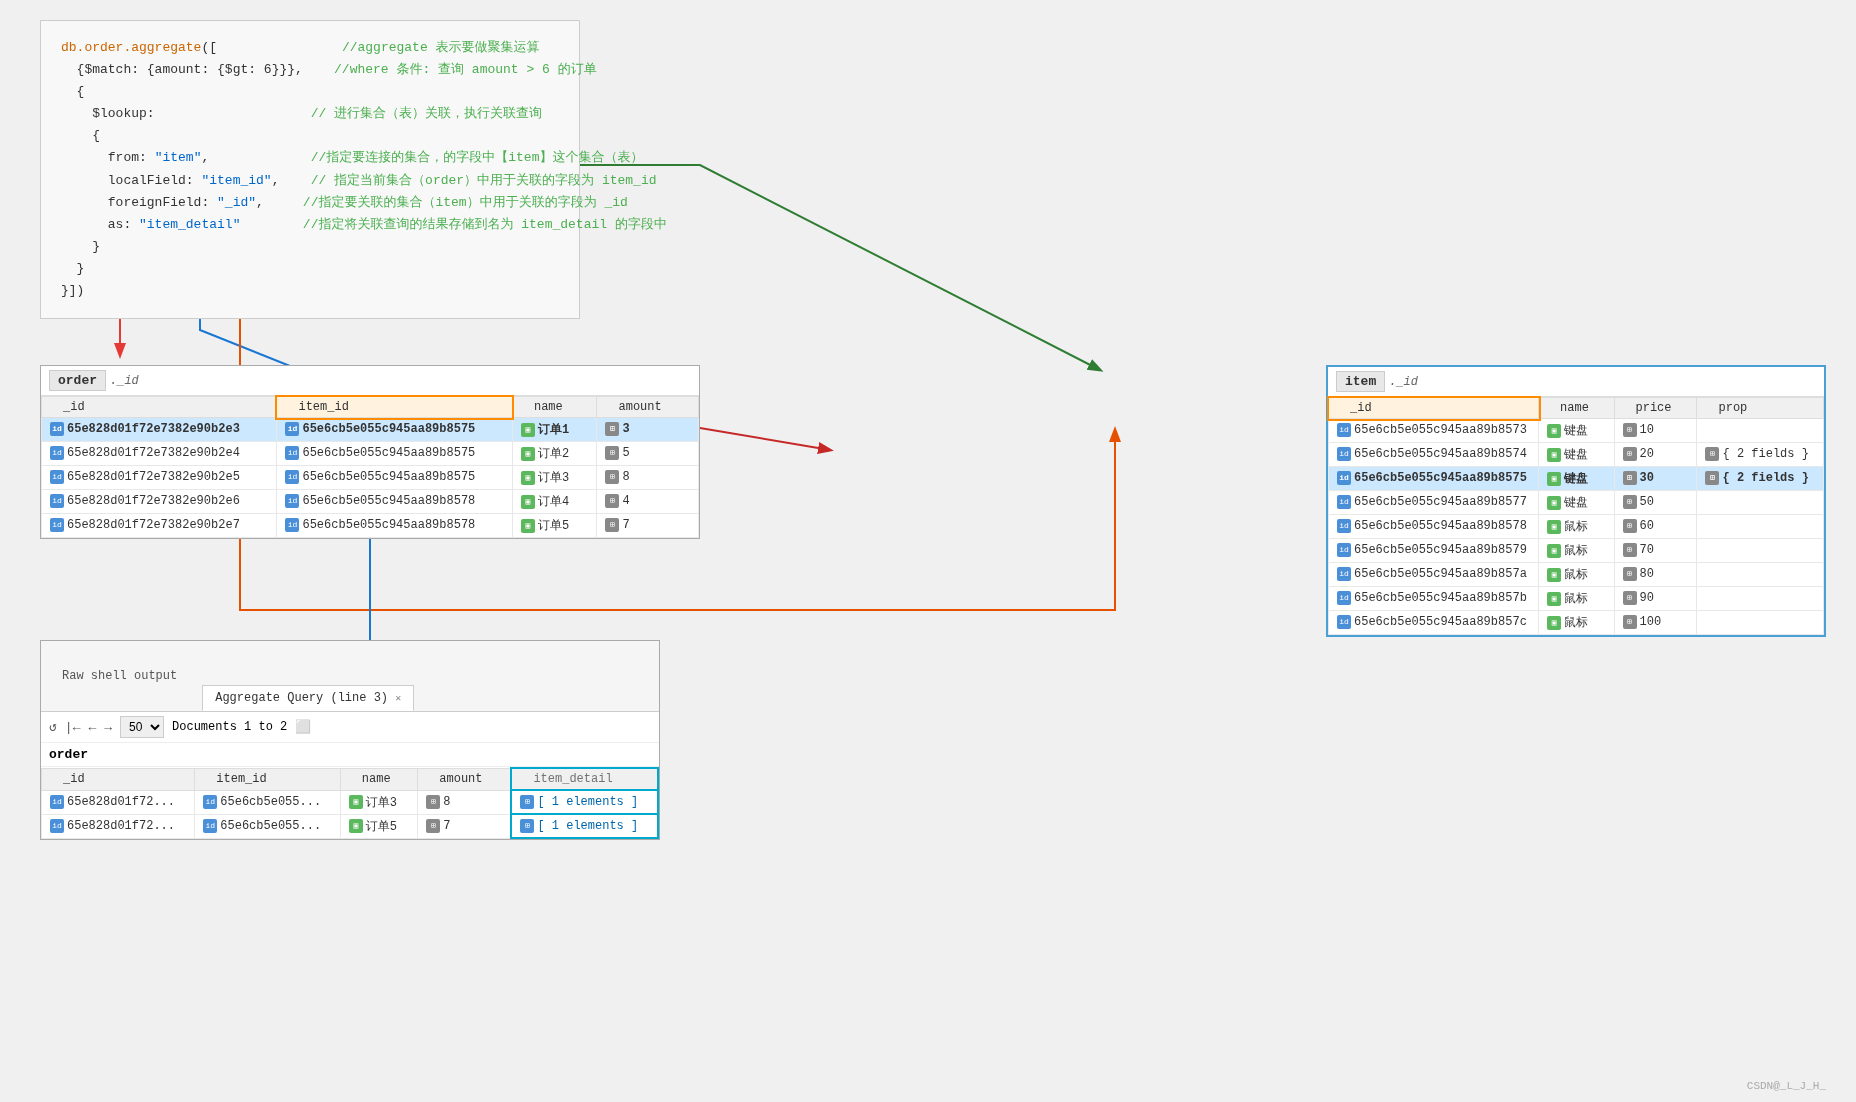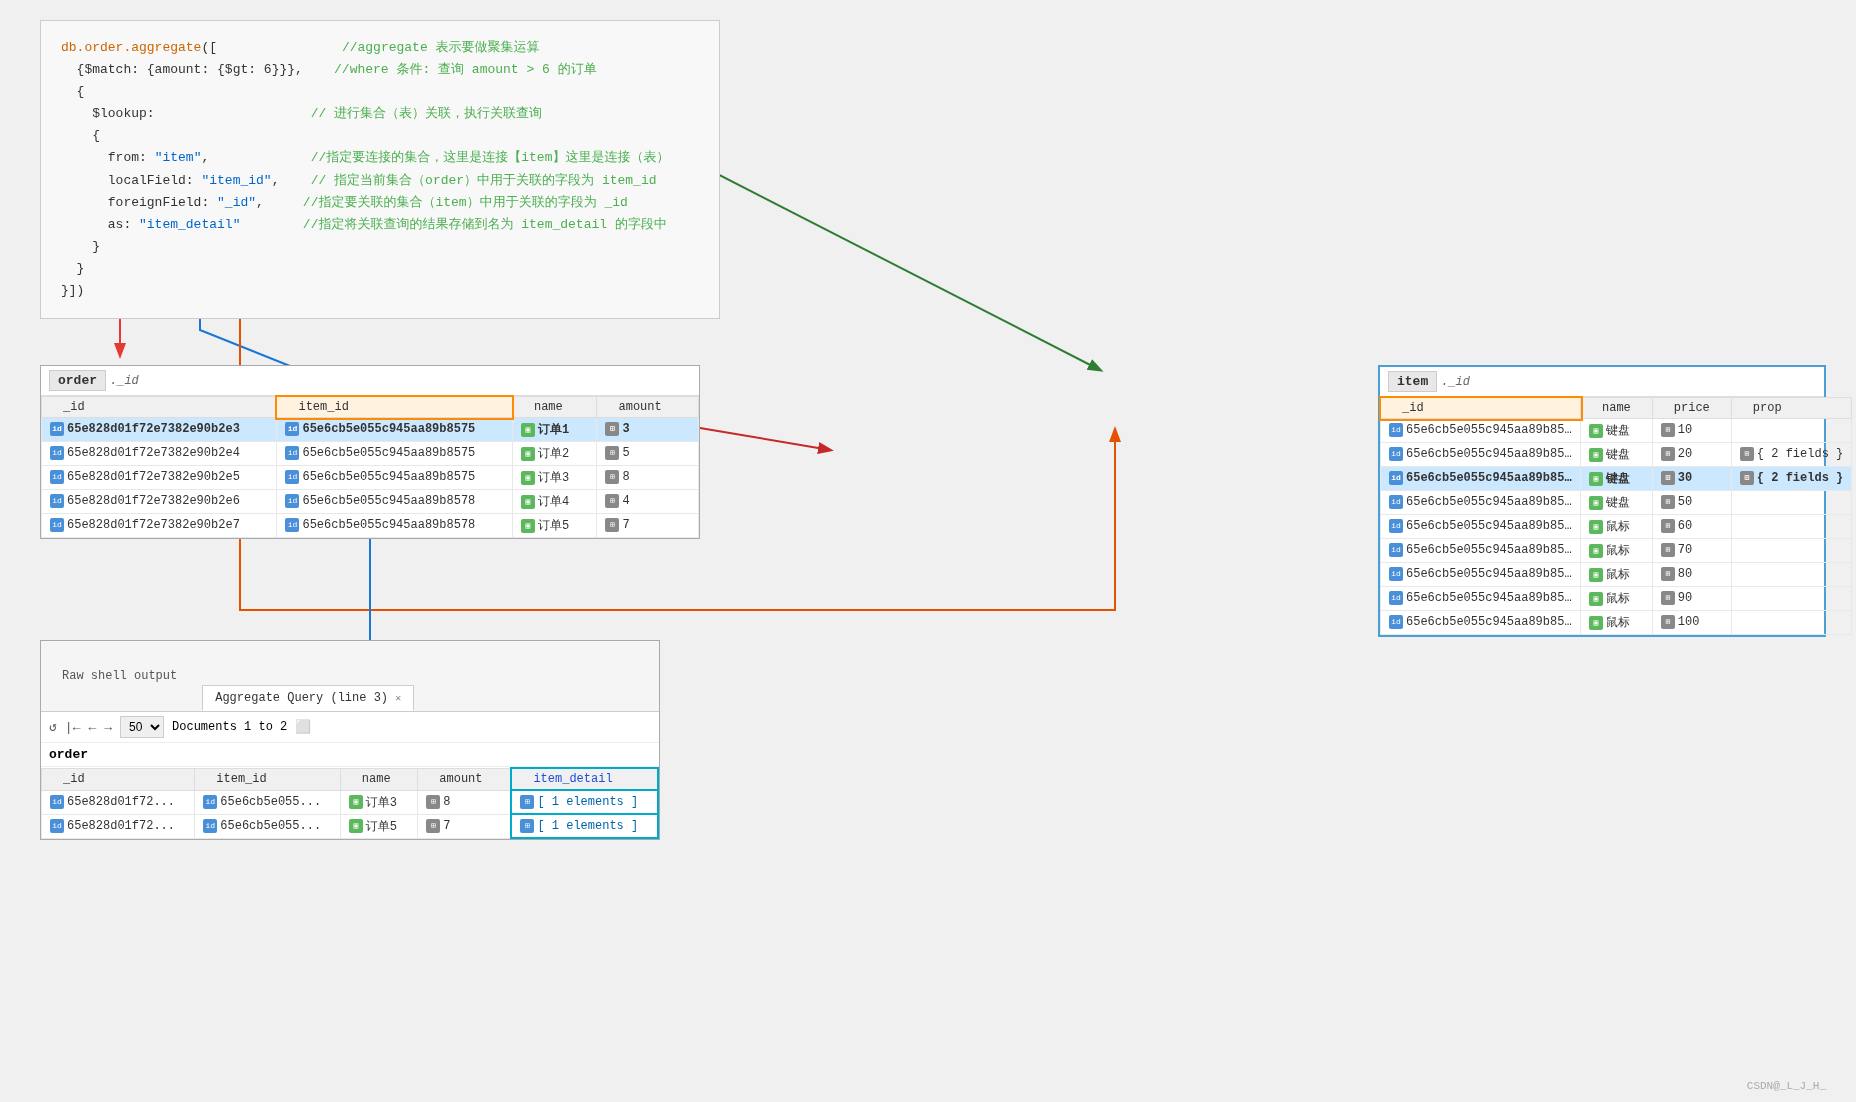--- a/index.html
+++ b/index.html
@@ -11,21 +11,21 @@
       min-height: 1102px;
       position: relative;
       overflow: hidden;
     }
 
     
     .code-block {
       position: absolute;
       top: 20px;
       left: 40px;
-      width: 680px;
+      width: 540px;
       background: #f8f8f8;
       border: 1px solid #ccc;
       padding: 16px 20px;
       font-size: 13px;
       line-height: 1.7;
       color: #333;
       z-index: 10;
     }
 
     .code-line { white-space: pre; }
@@ -118,21 +118,21 @@
 
     .cell-icon-gray {
       background: #888;
     }
 
     
     .item-table-container {
       position: absolute;
       top: 365px;
       right: 30px;
-      width: 448px;
+      width: 500px;
       background: white;
       border: 2px solid #4a9fd4;
       z-index: 10;
     }
 
     
     .query-result-container {
       position: absolute;
       top: 640px;
       left: 40px;
@@ -221,21 +221,21 @@
   </style>
 </head>
 <body>
 
 <div class="code-block">
   <div class="code-line"><span class="code-keyword">db.order.aggregate</span>([&nbsp;&nbsp;&nbsp;&nbsp;&nbsp;&nbsp;&nbsp;&nbsp;&nbsp;&nbsp;&nbsp;&nbsp;&nbsp;&nbsp;&nbsp;&nbsp;<span class="code-comment">//aggregate 表示要做聚集运算</span></div>
   <div class="code-line">&nbsp;&nbsp;{$match: {amount: {$gt: 6}}},&nbsp;&nbsp;&nbsp;&nbsp;<span class="code-comment">//where 条件: 查询 amount &gt; 6 的订单</span></div>
   <div class="code-line">&nbsp;&nbsp;{</div>
   <div class="code-line">&nbsp;&nbsp;&nbsp;&nbsp;$lookup:&nbsp;&nbsp;&nbsp;&nbsp;&nbsp;&nbsp;&nbsp;&nbsp;&nbsp;&nbsp;&nbsp;&nbsp;&nbsp;&nbsp;&nbsp;&nbsp;&nbsp;&nbsp;&nbsp;&nbsp;<span class="code-comment">// 进行集合（表）关联，执行关联查询</span></div>
   <div class="code-line">&nbsp;&nbsp;&nbsp;&nbsp;{</div>
-  <div class="code-line">&nbsp;&nbsp;&nbsp;&nbsp;&nbsp;&nbsp;from: <span class="code-string">"item"</span>,&nbsp;&nbsp;&nbsp;&nbsp;&nbsp;&nbsp;&nbsp;&nbsp;&nbsp;&nbsp;&nbsp;&nbsp;&nbsp;<span class="code-comment">//指定要连接的集合，这里是连接【item】这里是连接（表）</span></div>
+  <div class="code-line">&nbsp;&nbsp;&nbsp;&nbsp;&nbsp;&nbsp;from: <span class="code-string">"item"</span>,&nbsp;&nbsp;&nbsp;&nbsp;&nbsp;&nbsp;&nbsp;&nbsp;&nbsp;&nbsp;&nbsp;&nbsp;&nbsp;<span class="code-comment">//指定要连接的集合，的字段中【item】这个集合（表）</span></div>
   <div class="code-line">&nbsp;&nbsp;&nbsp;&nbsp;&nbsp;&nbsp;localField: <span class="code-string">"item_id"</span>,&nbsp;&nbsp;&nbsp;&nbsp;<span class="code-comment">// 指定当前集合（order）中用于关联的字段为 item_id</span></div>
   <div class="code-line">&nbsp;&nbsp;&nbsp;&nbsp;&nbsp;&nbsp;foreignField: <span class="code-string">"_id"</span>,&nbsp;&nbsp;&nbsp;&nbsp;&nbsp;<span class="code-comment">//指定要关联的集合（item）中用于关联的字段为 _id</span></div>
   <div class="code-line">&nbsp;&nbsp;&nbsp;&nbsp;&nbsp;&nbsp;as: <span class="code-string">"item_detail"</span>&nbsp;&nbsp;&nbsp;&nbsp;&nbsp;&nbsp;&nbsp;&nbsp;<span class="code-comment">//指定将关联查询的结果存储到名为 item_detail 的字段中</span></div>
   <div class="code-line">&nbsp;&nbsp;&nbsp;&nbsp;}</div>
   <div class="code-line">&nbsp;&nbsp;}</div>
   <div class="code-line">}])</div>
 </div>
 
 <div class="order-table-container">
   <div class="table-title-bar">
@@ -376,21 +376,21 @@
     <span class="toolbar-btn">⬜</span>
   </div>
   <div class="query-table-title">order</div>
   <table>
     <thead>
       <tr>
         <th>_id</th>
         <th>item_id</th>
         <th>name</th>
         <th>amount</th>
-        <th style="border: 2px solid #00aacc; color:#1d4ed8;">item_detail</th>
+        <th style="border: 2px solid #00aacc; color:#737373;">item_detail</th>
       </tr>
     </thead>
     <tbody id="query-tbody">
     <tr>
       <td><span class="cell-id-icon">id</span>65e828d01f72...</td>
       <td><span class="cell-id-icon">id</span>65e6cb5e055...</td>
       <td><span class="cell-icon cell-icon-green">▣</span>订单3</td>
       <td><span class="cell-icon cell-icon-gray">⊞</span>8</td>
       <td style="border:2px solid #00aacc; color:#0066aa;"><span class="cell-icon" style="background:#4a90d9;">⊞</span>[ 1 elements ]</td>
     </tr>

